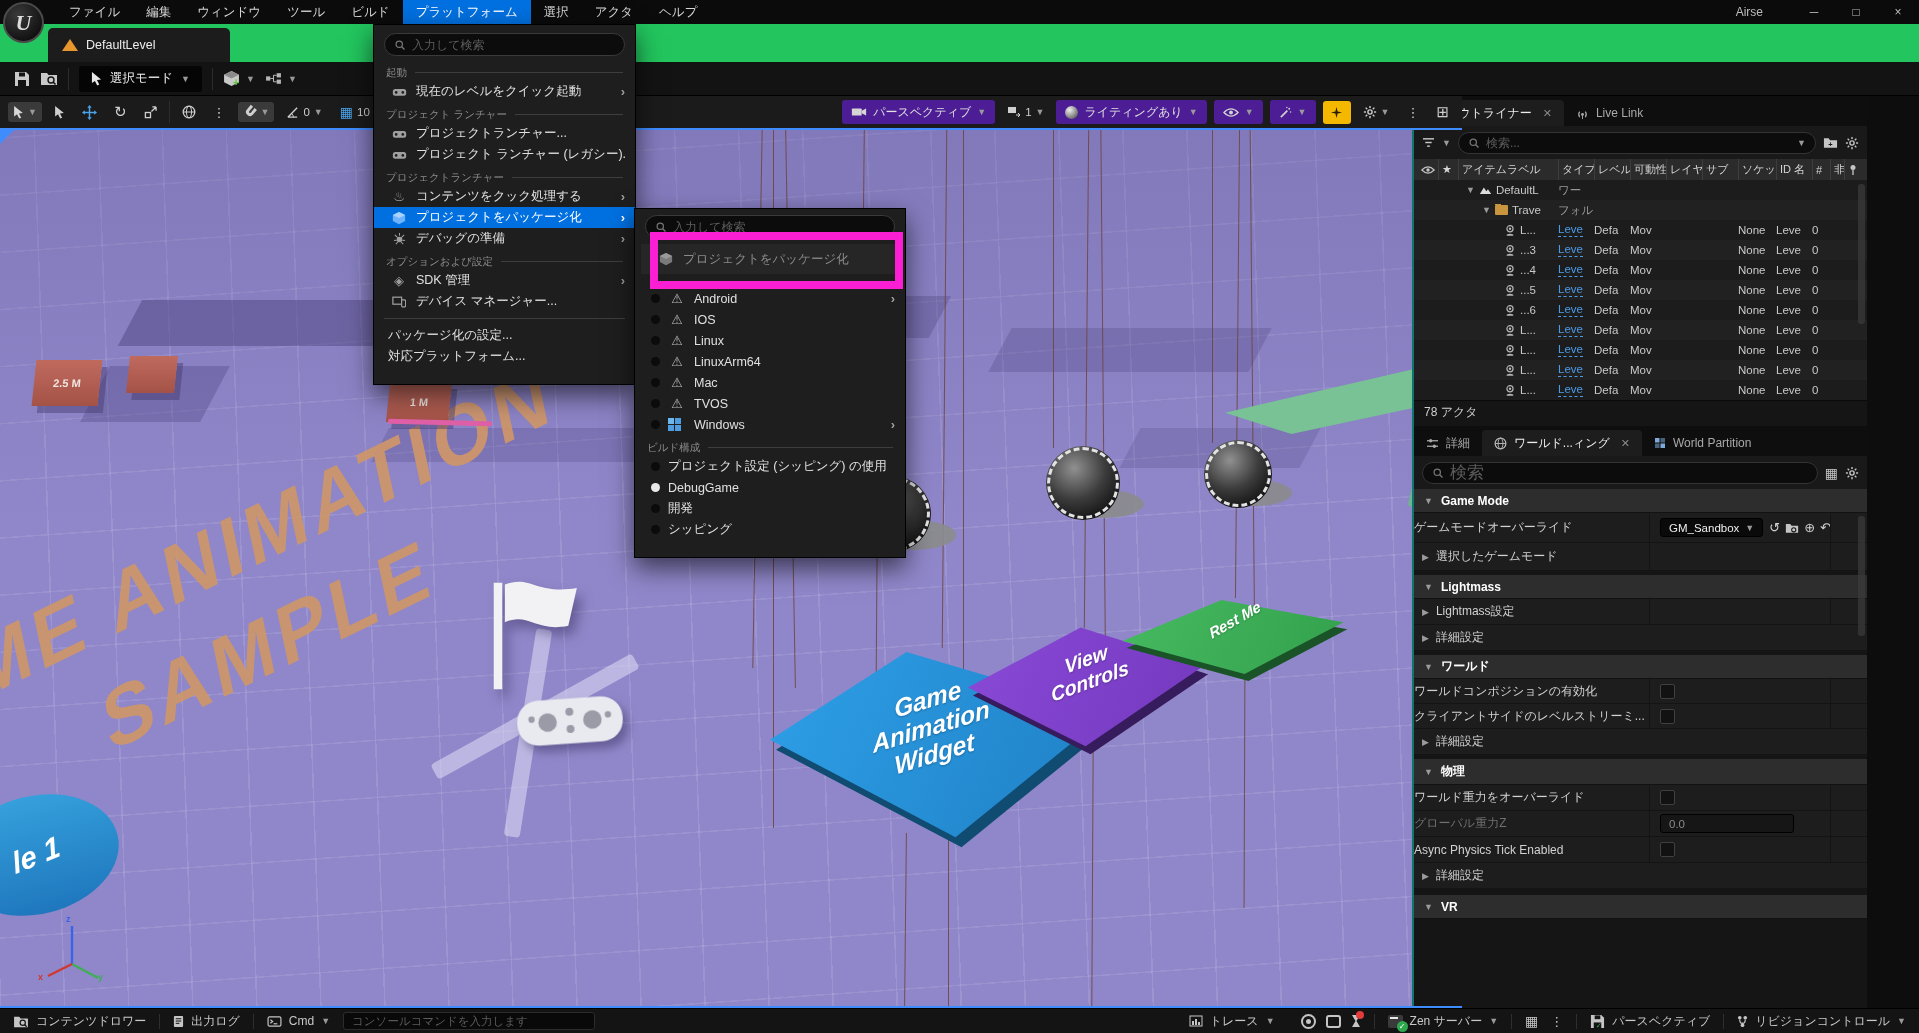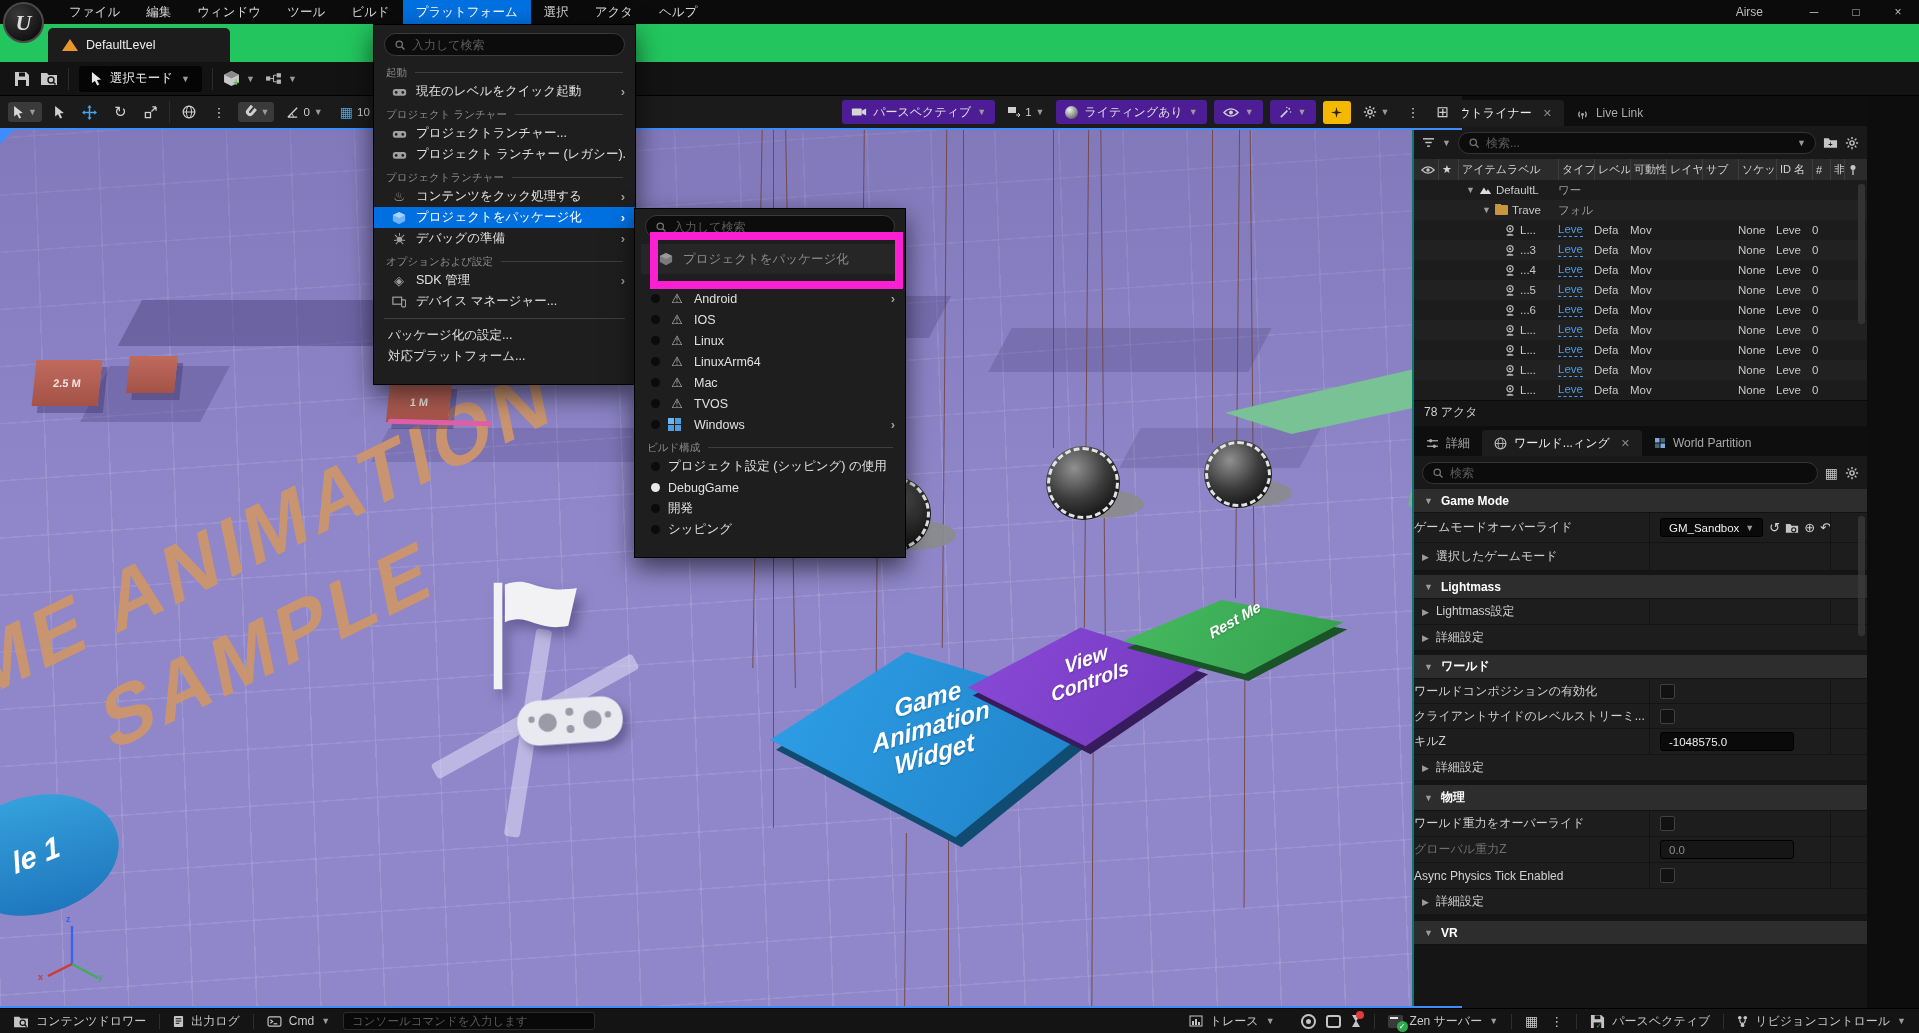--- a/index.html
+++ b/index.html
@@ -110,21 +110,21 @@
 .treecell{display:flex;align-items:center;gap:4px}
 .tri{color:#9b9b9b;font-size:9px}
 .linktxt{color:#4c9be8;border-bottom:1px dashed #4c9be8;display:inline-block;line-height:1.1}
 .folder-ic{width:13px;height:10px;background:#c9953f;border-radius:1px;position:relative;flex:none}
 .folder-ic::before{content:"";position:absolute;left:0;top:-3px;width:6px;height:3px;background:#c9953f;border-radius:1px 1px 0 0}
 .ostatus{height:24px;display:flex;align-items:center;padding:0 10px;background:#151515;color:#cfcfcf;font-size:12px;border-top:1px solid #0a0a0a}
 .oscroll{position:absolute;right:2px;top:88px;width:7px;height:140px;background:#3c3c3c;border-radius:3px;opacity:.7}
 
 .dsearch{display:flex;align-items:center;gap:7px;height:33px;background:#191919;padding:0 8px}
 .dsearch .spill{flex:1;display:flex;align-items:center;gap:6px;background:#0c0c0c;border:1px solid #333;border-radius:12px;height:22px;padding:0 9px}
-.dsearch input{flex:1;background:transparent;border:none;outline:none;color:#f97316;font-size:12px;min-width:0}
+.dsearch input{flex:1;background:transparent;border:none;outline:none;color:#f97316;font-size:17px;min-width:0}
 .dhdr{display:flex;align-items:center;gap:8px;background:#2d2d2d;font-weight:bold;font-size:12px;color:#fff;padding-left:10px;border-bottom:1px solid #121212}
 .drow{display:flex;align-items:stretch;border-bottom:1px solid #141414;background:#1d1d1d;font-size:12px}
 .drow .lbl{width:236px;color:#d2d2d2;border-right:1px solid #131313;display:flex;align-items:center;gap:7px;overflow:hidden;white-space:nowrap}
 .drow .lbl.arrow{padding-left:8px}
 .drow .val{flex:1;padding-left:10px;display:flex;align-items:center;gap:6px;border-right:1px solid #131313;overflow:hidden}
 .drow .rst{width:36px}
 .drow.dim .lbl,.drow.dim .val{color:#6f6f6f}
 .pillin{background:#0a0a0a;border:1px solid #000;border-radius:3px;height:19px;width:134px;display:flex;align-items:center;padding:0 8px;font-size:11.5px;color:#eee;gap:6px}
 .pillin .flex1{flex:1;overflow:hidden;white-space:nowrap}
 .chk{width:15px;height:15px;background:#121212;border:1px solid #404040;border-radius:2px}
@@ -1098,29 +1098,20 @@
         <div class="rst"></div>
     </div>
     <div class="drow" style="height:25px">
       <div class="lbl">クライアントサイドのレベルストリーミ...</div>
       <div class="val">
           <span class="chk"></span>
         </div>
         <div class="rst"></div>
     </div>
     <div class="drow" style="height:26px">
-      <div class="lbl">キルZ</div>
-      <div class="val">
-          <span class="pillin">
-            <span class="flex1">-1048575.0</span>
-          </span>
-        </div>
-        <div class="rst"></div>
-    </div>
-    <div class="drow" style="height:26px">
       <div class="lbl arrow" style="width:100%;border-right:none">
           <span class="tri">▶</span>
           <span>詳細設定</span>
         </div>
     </div>
     <div class="gap4"></div>
     <div class="dhdr" style="height:26px">
         <span class="tri">▼</span>
         <span>物理</span>
       </div>

